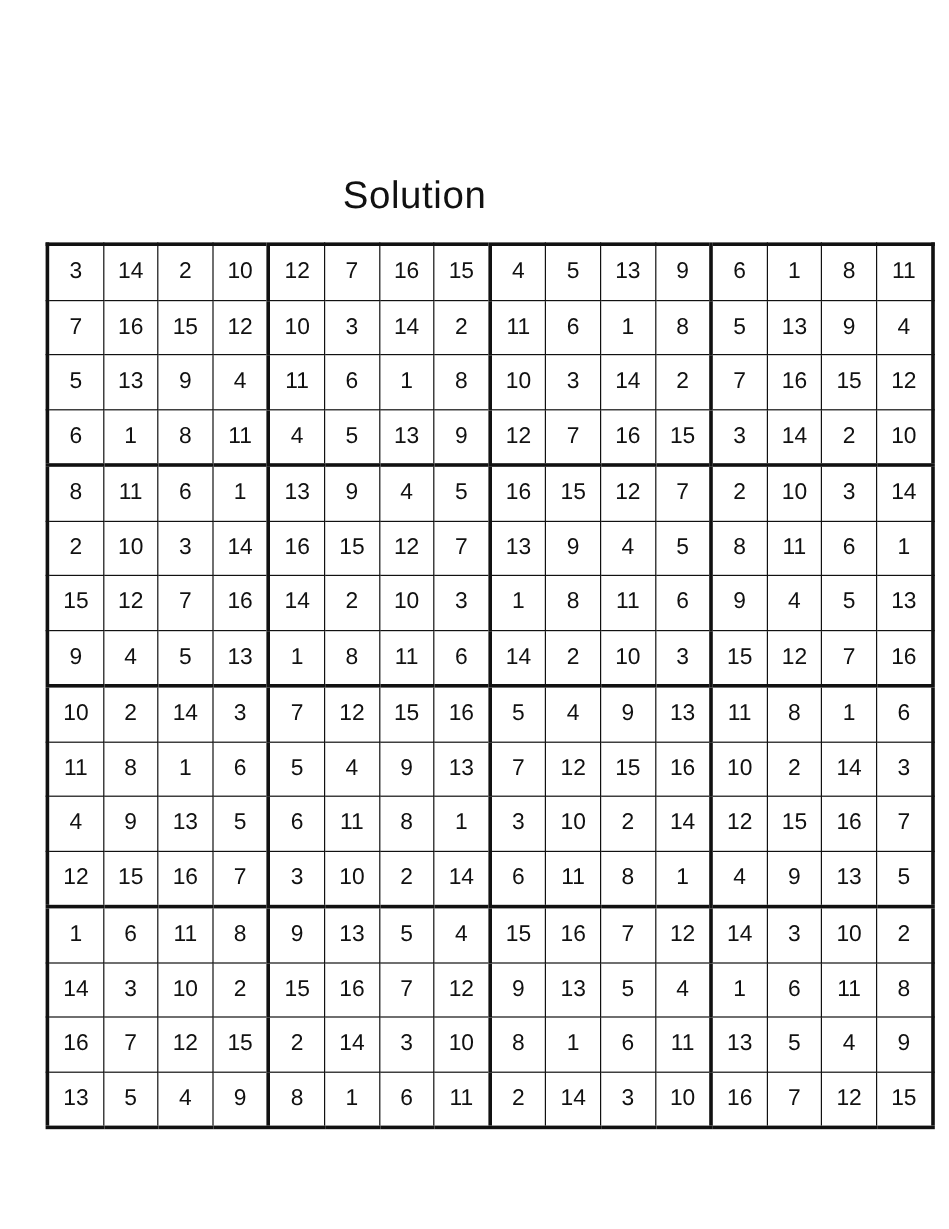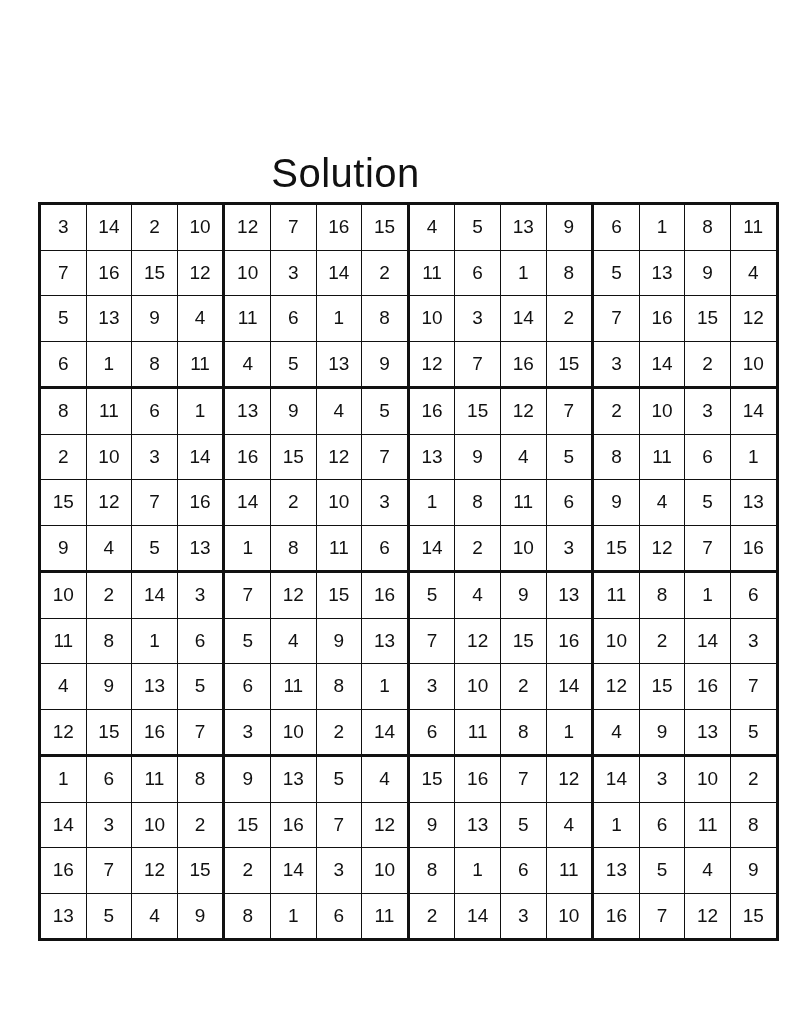--- a/index.html
+++ b/index.html
@@ -23,21 +23,21 @@
     position: relative;
     box-sizing: border-box;
   }
 
   .puzzle-title {
     position: absolute;
     top: 124px;
     left: 0;
     width: 691px;
     text-align: center;
-    font-size: 40px;
+    font-size: 32px;
     font-weight: 400;
     letter-spacing: 0.5px;
     line-height: 1.1;
     color: #111111;
     font-family: "Liberation Sans", sans-serif;
   }
 
   .grid-wrap {
     position: absolute;
     left: 38px;

